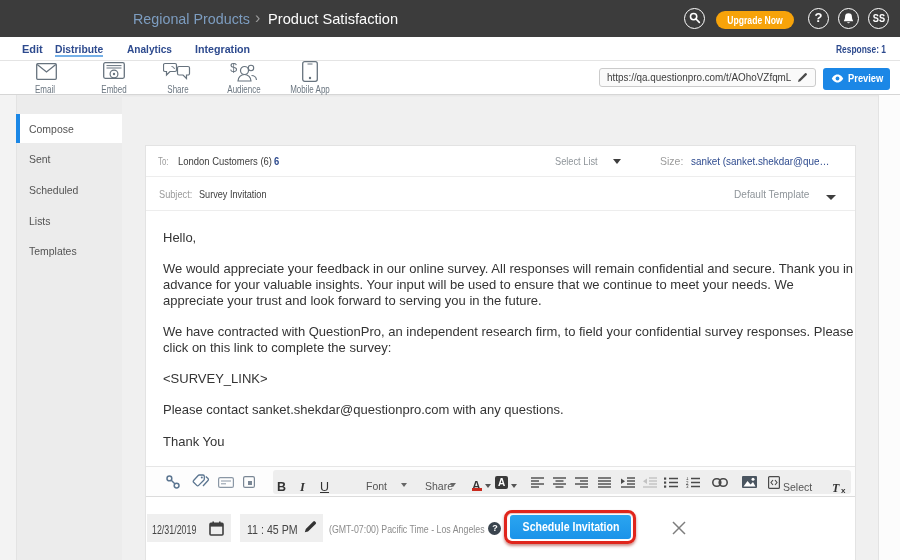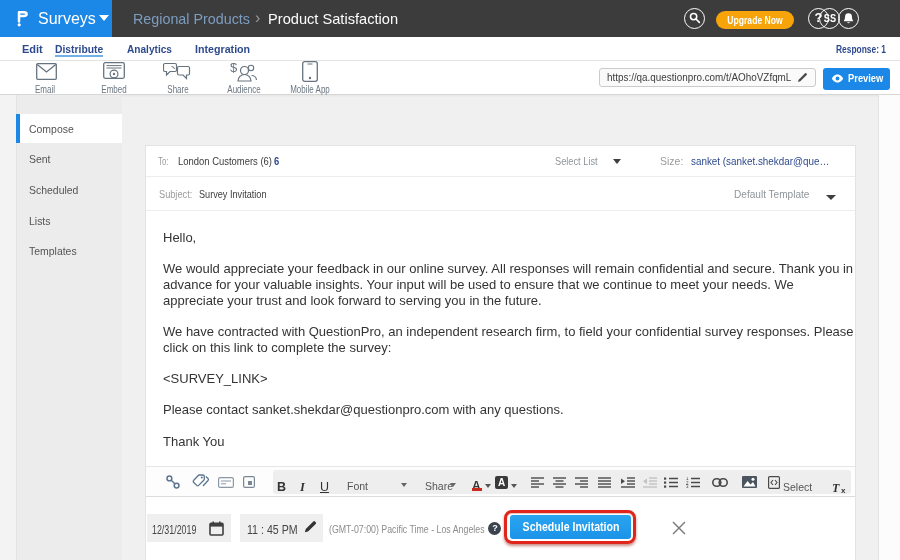--- a/index.html
+++ b/index.html
@@ -32,48 +32,40 @@
 .caret { position:absolute; width:0; height:0; border-left:4px solid transparent; border-right:4px solid transparent; border-top:5px solid #3e3e3e; }
 
 .graybox { position:absolute; top:514px; height:28px; background:#efefef; }
 #redring { position:absolute; left:504px; top:510px; width:132px; height:34px; border:3px solid #e0251c; border-radius:8px; box-shadow:0 2px 3px rgba(150,25,15,0.5), inset 0 1px 1px rgba(150,25,15,0.25); }
 #schedbtn { position:absolute; left:510px; top:515px; width:121px; height:24px; background:linear-gradient(#2aa5f0,#1b93e9); border-radius:3px; color:#fff; text-align:center; }
 </style>
 </head>
 <body>
 
 <div id="topbar">
-  <div id="logoblock">
-    <svg style="position:absolute;left:16px;top:7px" width="14" height="24" viewBox="0 0 14 24">
-      <path d="M3 14.5 L3 5.2 L8 5.2 Q10.6 5.2 10.6 7 Q10.6 8.9 8 8.9 L3 8.9" fill="none" stroke="#fff" stroke-width="2.5" stroke-linecap="round" stroke-linejoin="round"></path>
-      <circle cx="3.2" cy="17.8" r="1.6" fill="#fff"></circle>
-    </svg>
-    <span class="t" style="left:38px; top:10px; font-size:16px; line-height:17px; color:#fff;">Surveys</span>
-    <div class="abs" style="left:99px; top:15px; width:0; height:0; border-left:5.5px solid transparent; border-right:5.5px solid transparent; border-top:6.5px solid #fff;"></div>
-  </div>
   <span class="t" style="left:133px; top:11px; font-size:15px; line-height:15px; color:#7d9dc0; transform:scaleX(0.954);">Regional Products</span>
   <span class="t" style="left:255px; top:9px; font-size:16px; line-height:17px; color:#9a9a9a;">›</span>
   <span class="t" style="left:268px; top:11px; font-size:15px; line-height:15px; color:#fdfdfd; transform:scaleX(0.975);">Product Satisfaction</span>
 
   <div class="navcirc" style="left:684px;">
     <svg width="12" height="12" viewBox="0 0 13 13" style="margin-top:3px">
         <circle cx="5" cy="5" r="3.4" fill="none" stroke="#fff" stroke-width="1.7"></circle>
         <line x1="7.6" y1="7.6" x2="11.2" y2="11.2" stroke="#fff" stroke-width="1.8" stroke-linecap="round"></line>
       </svg>
   </div>
   <div id="upgrade">
       <span class="t" style="left:50%; top:9px; font-size:11px; font-weight:700; line-height:11px; transform:translate(-50%,-50%) scaleX(0.78); transform-origin:50% 50%;">Upgrade Now</span>
     </div>
   <div class="navcirc" style="left:808px; font-size:13px; font-weight:bold; line-height:18px;">?</div>
   <div class="navcirc" style="left:838px;">
     <svg width="13" height="14" viewBox="0 0 14 15" style="margin-top:2.5px">
         <path d="M7 1.4 a3.7 3.7 0 0 1 3.7 3.7 c0 3.1 1.3 4.1 1.3 4.7 L2 9.8 c0-.6 1.3-1.6 1.3-4.7 A3.7 3.7 0 0 1 7 1.4 z M5.5 11 a1.6 1.6 0 0 0 3 0 z" fill="#fff"></path>
       </svg>
   </div>
-  <div class="navcirc" style="left:819px;">
+  <div class="navcirc" style="left:868px;">
       <span class="t" style="left:50%; top:9.5px; font-size:10px; font-weight:bold; line-height:10px; transform:translate(-50%,-50%) scaleX(0.92); transform-origin:50% 50%;">SS</span>
     </div>
 </div>
 
 <div id="tabbar">
   <span class="t tab" style="left:22px; top:5.5px;">Edit</span>
   <span class="t tab" style="left:55px; top:5.5px; transform:scaleX(0.94);">Distribute</span>
   <div class="abs" style="left:55px; top:18px; width:48px; height:2px; background:#74b0e8;"></div>
   <span class="t tab" style="left:127px; top:5.5px; transform:scaleX(0.92);">Analytics</span>
   <span class="t tab" style="left:195px; top:5.5px; transform:scaleX(0.97);">Integration</span>
@@ -183,21 +175,21 @@
     <line x1="3" y1="6.8" x2="8" y2="6.8" stroke="#8a97a5" stroke-width="1"></line>
   </svg>
 <svg class="abs" style="left:243px; top:476px;" width="12" height="12" viewBox="0 0 12 12">
     <rect x="0.6" y="0.6" width="10.8" height="10.8" rx="1.5" fill="none" stroke="#7a8795" stroke-width="1.2"></rect>
     <rect x="5" y="5" width="4" height="4" fill="#7a8795"></rect>
   </svg>
 
 <span class="t" style="left:277px; top:481px; font-size:12.5px; line-height:13px; font-weight:bold; color:#333;">B</span>
 <span class="t" style="left:300px; top:481px; font-size:12.5px; line-height:13px; font-style:italic; font-family:'Liberation Serif',serif; font-weight:bold; color:#333;">I</span>
 <span class="t" style="left:320px; top:481px; font-size:12.5px; line-height:13px; text-decoration:underline; color:#333;">U</span>
-<span class="t" style="left:347px; top:481px; font-size:10.5px; line-height:11px; color:#555;">Font</span>
+<span class="t" style="left:366px; top:481px; font-size:10.5px; line-height:11px; color:#555;">Font</span>
 <div class="caret" style="left:401px; top:483px; border-left-width:3.5px; border-right-width:3.5px; border-top-width:4.5px; border-top-color:#666;"></div>
 <span class="t" style="left:425px; top:481px; font-size:10.5px; line-height:11px; color:#555;">Share</span>
 <div class="caret" style="left:450px; top:483px; border-left-width:3.5px; border-right-width:3.5px; border-top-width:4.5px; border-top-color:#666;"></div>
 <span class="t" style="left:472px; top:480px; font-size:12px; line-height:12px; font-weight:bold; color:#333;">A</span>
 <div class="abs" style="left:472px; top:488px; width:10px; height:2.5px; background:#c92a1e;"></div>
 <div class="caret" style="left:485px; top:483.5px; border-left-width:3px; border-right-width:3px; border-top-width:4px; border-top-color:#555;"></div>
 <div class="abs" style="left:495px; top:476px; width:13px; height:13px; background:#3a3a3a; border-radius:2px;">
     <span class="t" style="left:3px; top:1.5px; font-size:10px; line-height:10px; font-weight:bold; color:#fff;">A</span>
   </div>
 <div class="caret" style="left:511px; top:483.5px; border-left-width:3px; border-right-width:3px; border-top-width:4px; border-top-color:#555;"></div>

